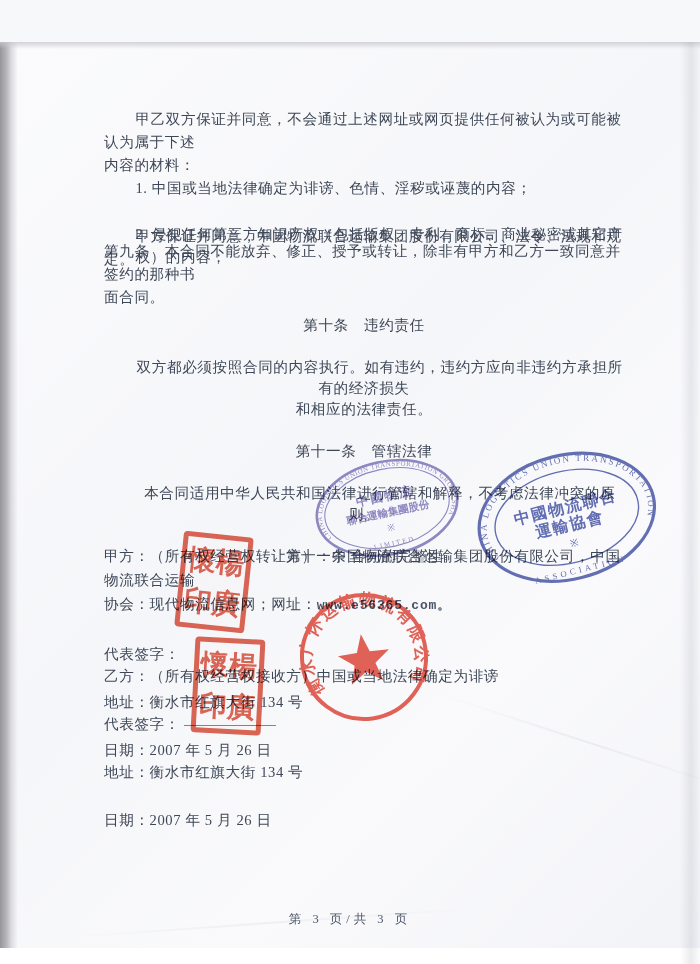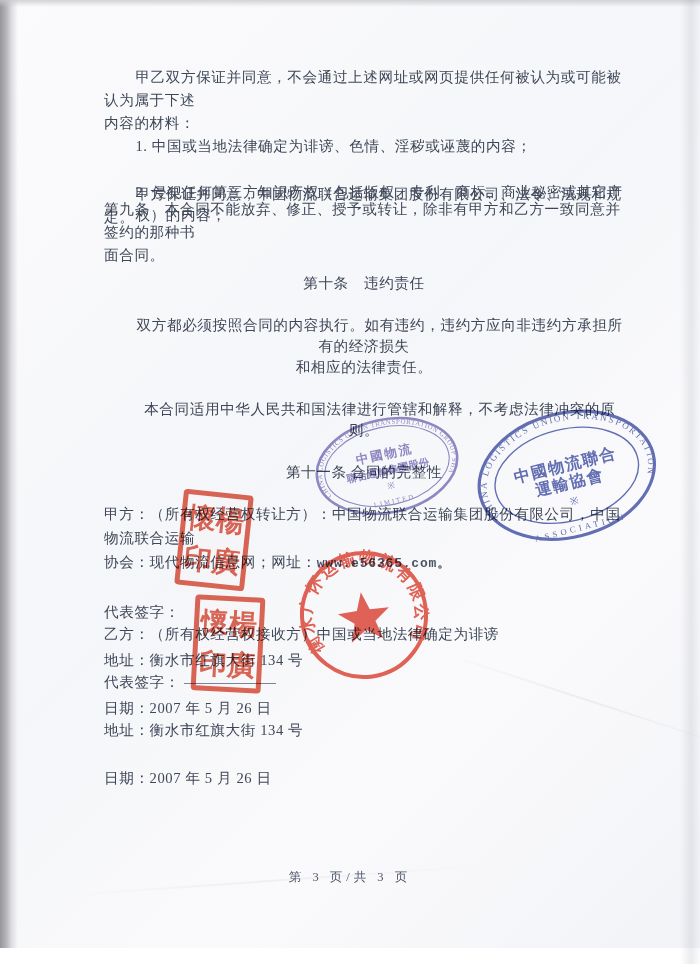--- a/index.html
+++ b/index.html
@@ -2,21 +2,21 @@
 <html><head>
 <meta charset="utf-8">
 <style>
   html,body{margin:0;padding:0;}
   body{
     width:700px;height:964px;position:relative;overflow:hidden;
     background:#f7f8fa;
     font-family:"Liberation Serif","DejaVu Serif",serif;
   }
   
-  .paper{position:absolute;inset:0;background:linear-gradient(135deg,#fbfbfd 0%,#f5f6f9 45%,#fafafc 70%,#f2f3f7 100%);}
+  .paper{position:absolute;inset:0;background:linear-gradient(135deg,#fbfbfd 0%,#f5f6f9 45%,#fafafc 70%,#f2f3f7 100%);margin-top:42px;}
   .edge-left{position:absolute;left:0;top:0;bottom:0;width:18px;
     background:linear-gradient(90deg,#95959a 0%,#b5b5ba 35%,#dddde2 65%,rgba(250,250,252,0) 100%);}
   .edge-top{position:absolute;left:0;top:0;right:0;height:7px;
     background:linear-gradient(#c9c9ce,rgba(250,250,252,0));opacity:.8;}
   .edge-bottom{position:absolute;left:0;bottom:0;right:0;height:16px;background:#ffffff;}
   .fold-right{position:absolute;top:0;bottom:0;left:680px;width:20px;
     background:linear-gradient(90deg,rgba(130,135,150,0) 0%,rgba(130,135,150,.16) 55%,rgba(220,222,230,.10) 100%);}
   .crease1{position:absolute;left:430px;top:700px;width:320px;height:2px;
     background:linear-gradient(90deg,rgba(140,145,160,0),rgba(140,145,160,.12),rgba(140,145,160,0));
     transform:rotate(18deg);}
@@ -64,20 +64,21 @@
     <div>2. 侵犯任何第三方知识产权（包括版权、专利、商标、商业秘密或其它产权）的内容；</div>
   </div>
   <div class="t indent" style="top:183px">甲方保证并同意，中国物流联合运输集团股份有限公司、法令、法规和规定。</div>
   <div class="t" style="top:198px">第九条　本合同不能放弃、修正、授予或转让，除非有甲方和乙方一致同意并签约的那种书
 面合同。</div>
 
   <div class="t sec" style="top:252px">
     <div>第十条　违约责任</div>
     <div class="indent">双方都必须按照合同的内容执行。如有违约，违约方应向非违约方承担所有的经济损失
 和相应的法律责任。</div>
+    <div>第十一条　管辖法律</div>
     <div class="indent">本合同适用中华人民共和国法律进行管辖和解释，不考虑法律冲突的原则。</div>
     <div>第十一条 合同的完整性</div>
   </div>
 
   <div class="t party" style="top:478px">
     <div><span>甲方：（所有权经营权转让方）：中国物流联合运输集团股份有限公司，中国物流联合运输
 协会：现代物流信息网；网址：</span><span class="url">www.e56365.com。</span></div>
     <div>代表签字：</div>
     <div>地址：衡水市红旗大街 134 号</div>
     <div>日期：2007 年 5 月 26 日</div>

